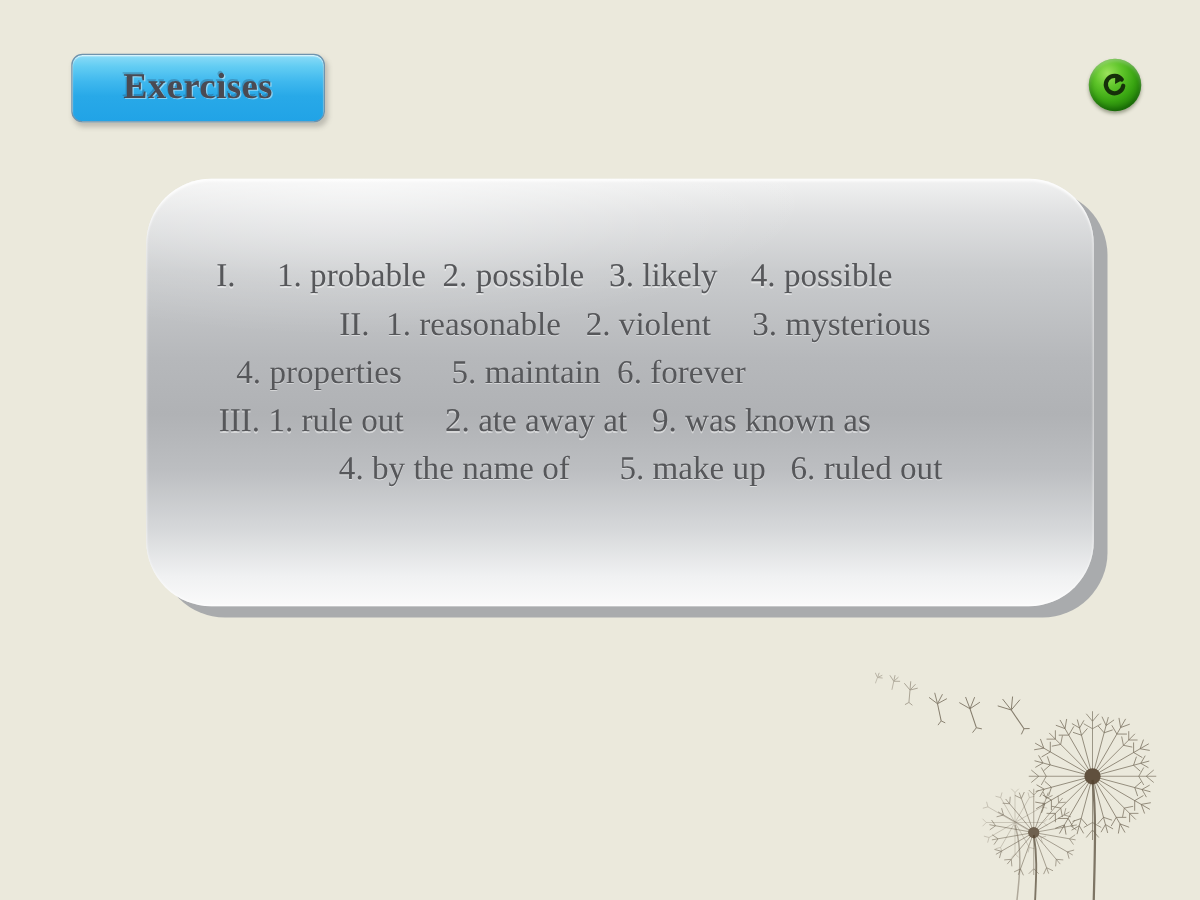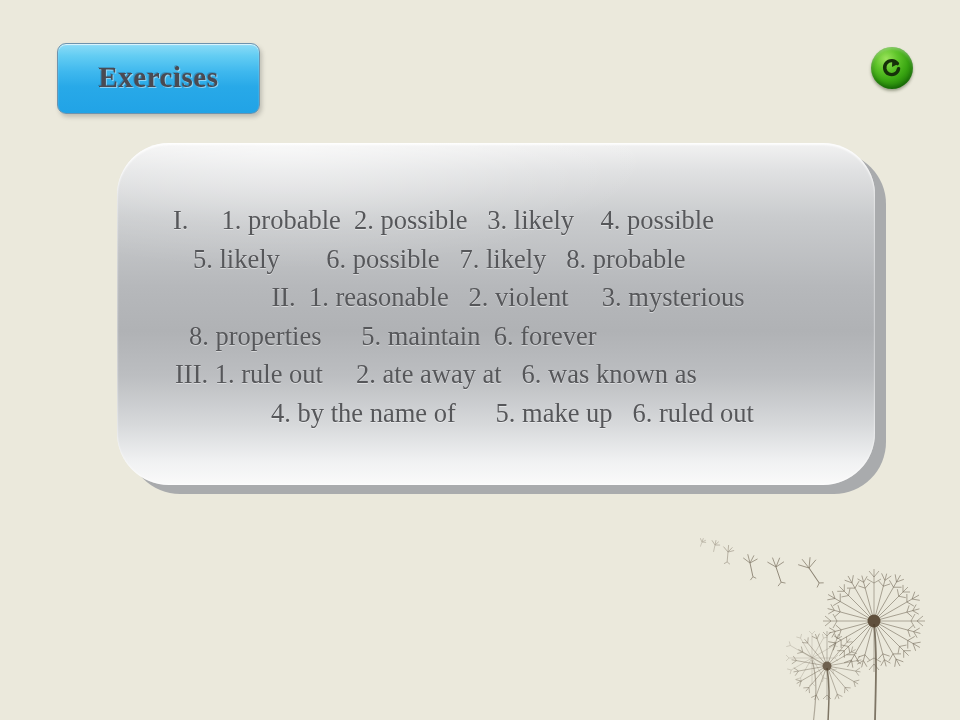--- a/index.html
+++ b/index.html
@@ -24,21 +24,21 @@
       #ebe9dc;
     overflow: hidden;
   }
 
   
   .title-button {
     position: absolute;
     left: 57px;
     top: 43px;
     width: 203px;
-    height: 71px;
+    height: 55px;
     border-radius: 9px;
     border: 1.5px solid #6f93ad;
     background:
       linear-gradient(180deg,
         #8ddcf7 0%,
         #63cdf3 17%,
         #3fb8ee 40%,
         #28a9e8 62%,
         #21a3e6 100%);
     box-shadow:
@@ -175,24 +175,23 @@
       <path d="M18.4 8.6 A7 7 0 1 0 19.6 13.6" fill="none" stroke="#16300a" stroke-width="3.4" stroke-linecap="round"></path>
       <path d="M13.3 4.6 L19.4 8.8 L13.0 12.1 Z" fill="#16300a"></path>
     </svg>
   </div>
 
   <div class="panel-shadow"></div>
 
   <div class="panel">
     <div class="panel-content">
       <div class="ans-line indent-0">I.     1. probable  2. possible   3. likely    4. possible</div>
-      <div class="ans-line indent-1">5. likely       6. possible   7. likely   8. probable</div>
       <div class="ans-line indent-4">II.  1. reasonable   2. violent     3. mysterious</div>
-      <div class="ans-line indent-5">8. properties      5. maintain  6. forever</div>
-      <div class="ans-line indent-2">III. 1. rule out     2. ate away at   6. was known as</div>
+      <div class="ans-line indent-5">4. properties      5. maintain  6. forever</div>
+      <div class="ans-line indent-2">III. 1. rule out     2. ate away at   9. was known as</div>
       <div class="ans-line indent-3">4. by the name of      5. make up   6. ruled out</div>
     </div>
   </div>
 
   <svg class="dandelion" viewBox="0 0 280 205" aria-hidden="true">
     <g stroke="#6b6150" fill="none" stroke-width="0.8" opacity="0.85">
 
       <path d="M175 200 C176 160 177 130 174 104" stroke-width="1.8"></path>
       <path d="M128 202 C129 180 130 165 127 148" stroke-width="1.5"></path>
       <path d="M113 205 C116 180 118 160 112 140" stroke-width="1.2" opacity="0.55"></path>

